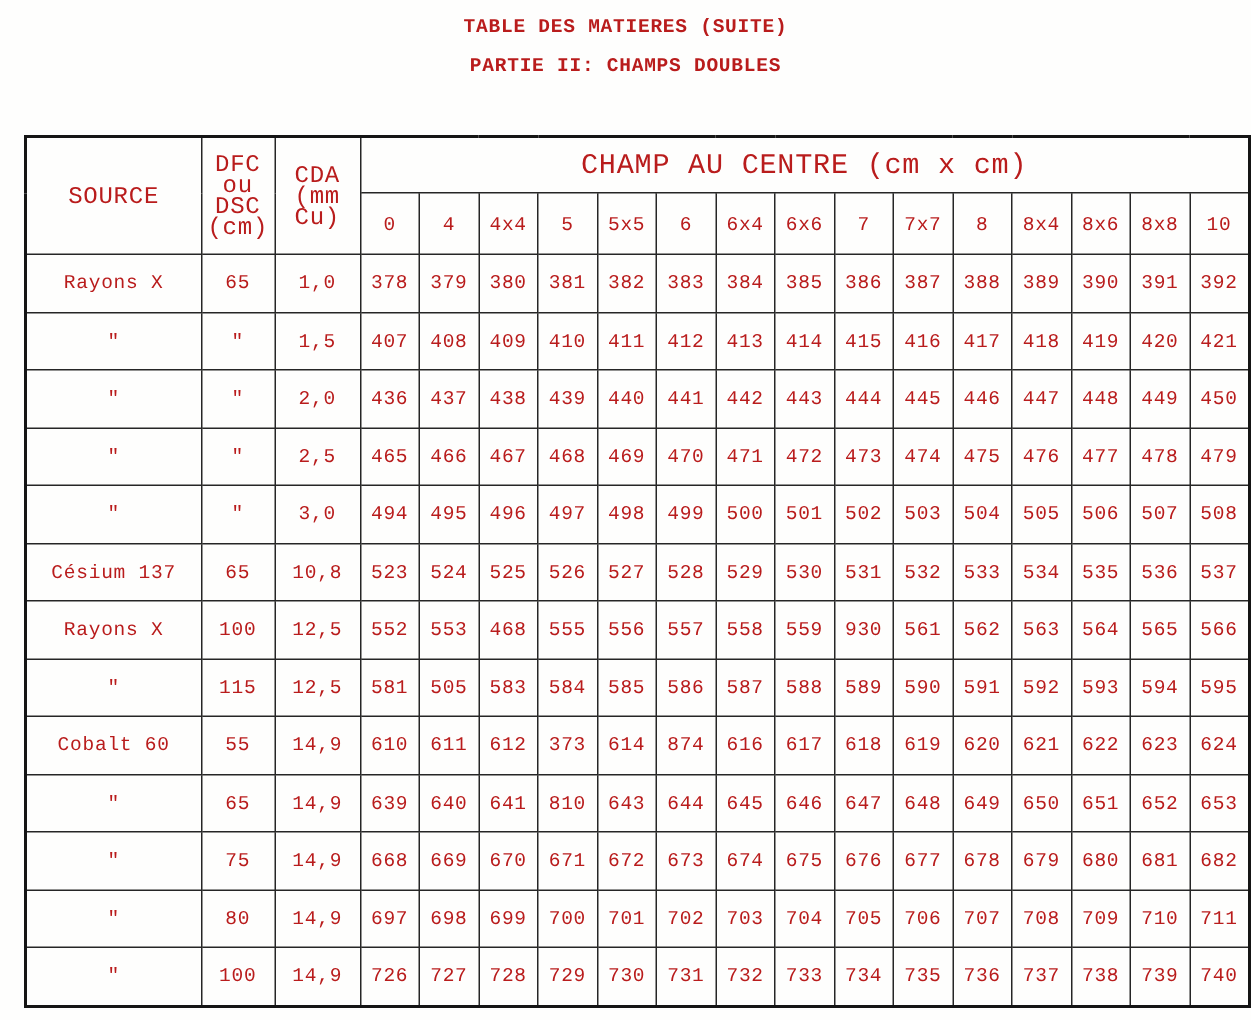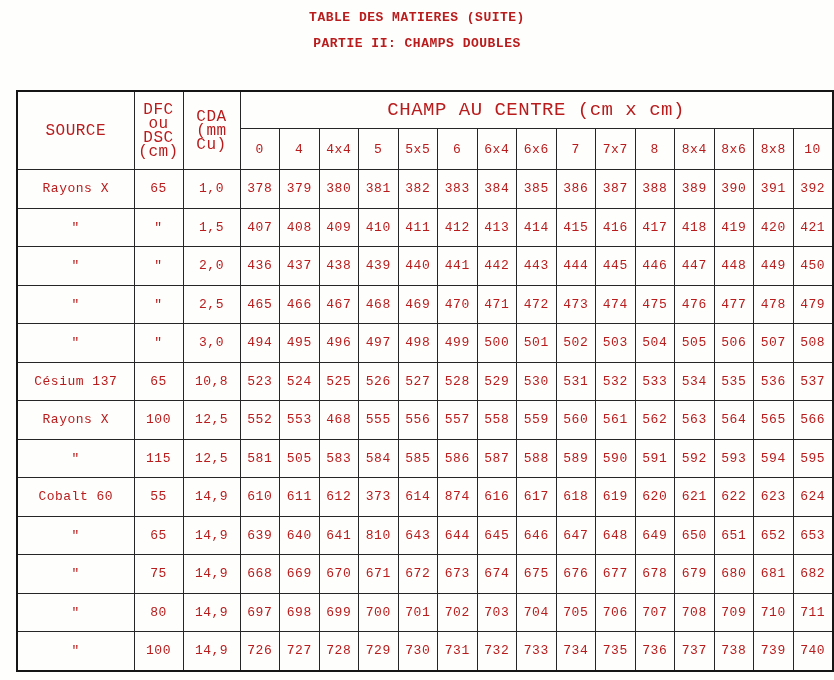--- a/index.html
+++ b/index.html
@@ -243,21 +243,21 @@
           <td class="cell-dfc">100</td>
           <td class="cell-cda">12,5</td>
           <td class="cell-value">552</td>
           <td class="cell-value">553</td>
           <td class="cell-value">468</td>
           <td class="cell-value">555</td>
           <td class="cell-value">556</td>
           <td class="cell-value">557</td>
           <td class="cell-value">558</td>
           <td class="cell-value">559</td>
-          <td class="cell-value">560</td>
+          <td class="cell-value">930</td>
           <td class="cell-value">561</td>
           <td class="cell-value">562</td>
           <td class="cell-value">563</td>
           <td class="cell-value">564</td>
           <td class="cell-value">565</td>
           <td class="cell-value">566</td>
         </tr>
         <tr>
           <td class="cell-source">"</td>
           <td class="cell-dfc">115</td>

